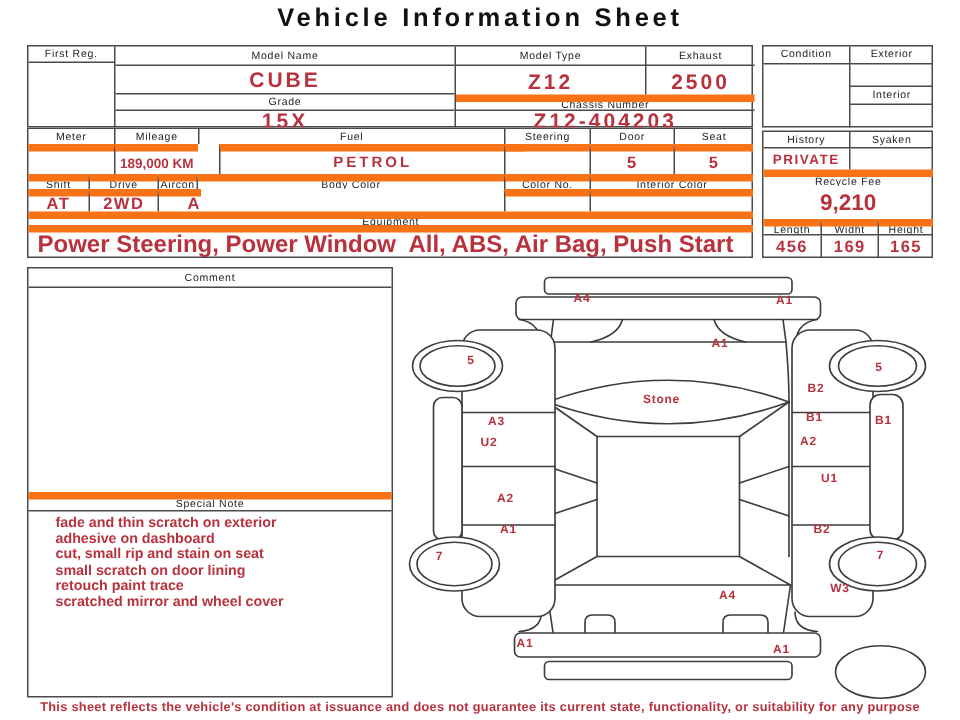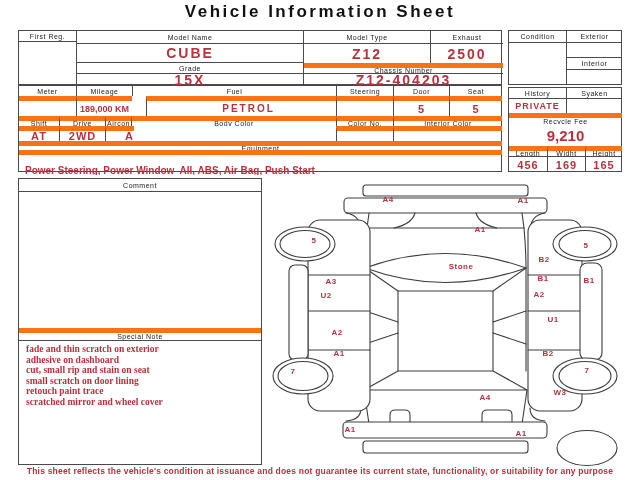--- a/index.html
+++ b/index.html
@@ -14,21 +14,21 @@
   .bb{border-bottom:1px solid #4a4a4a;}
   .bt{border-top:5px solid #f97316;}
   .bl{border-left:1px solid #4a4a4a;}
   #title{top:2px;left:0;width:640px;text-align:center;font-size:17px;
          font-weight:600;letter-spacing:2.5px;color:#111;}
   .big{font-size:14px;letter-spacing:2px;}
   .med{font-size:11px;letter-spacing:1px;}
   #first-reg-value{flex-direction:column;font-size:15px;line-height:15px;letter-spacing:1px;}
   #condition-value{font-size:20px;}
   #recycle-value{font-size:15px;}
-  #equip-value{justify-content:flex-start;padding:10px 6px;font-size:10px;font-weight:bold;
+  #equip-value{justify-content:flex-start;padding:0 6px;font-size:16px;font-weight:bold;
                align-items:flex-start;white-space:pre-wrap;}
   #special-note-text{color:#b8323e;font-size:9.5px;font-weight:600;line-height:10.5px;
                      padding:3px 6px;white-space:pre-line;}
   #footer{top:466px;left:0;width:640px;text-align:center;color:#b8323e;
           font-size:8.5px;font-weight:600;letter-spacing:.2px;}
   #diagram{left:265px;top:178px;width:372px;height:292px;}
   .damage-label{position:absolute;transform:translate(-50%,-50%);color:#b8323e;
                 font-size:8px;font-weight:bold;letter-spacing:.5px;white-space:nowrap;}
 </style>
 </head>
@@ -112,21 +112,21 @@
   <div class="abs hdr bt bb bl" style="left:76px;top:58px;width:37px;height:11px;">Height</div>
   <div class="abs val med" style="left:0;top:69px;width:38px;height:15px;">456</div>
   <div class="abs val med bl" style="left:38px;top:69px;width:38px;height:15px;">169</div>
   <div class="abs val med bl" style="left:76px;top:69px;width:37px;height:15px;">165</div>
 </div>
 
 <div class="abs box" style="left:18px;top:178px;width:244px;height:287px;">
   <div class="abs hdr bb" style="left:0;top:0;width:242px;height:13px;">Comment</div>
   <div class="abs" style="left:0;top:13px;width:242px;height:136px;"></div>
   <div class="abs hdr bt bb" style="left:0;top:149px;width:242px;height:13px;">Special Note</div>
-  <div class="abs" id="special-note-text" style="left:1px;top:162px;width:242px;height:123px;font-family:Liberation Serif, serif;">fade and thin scratch on exterior
+  <div class="abs" id="special-note-text" style="left:12px;top:162px;width:242px;height:123px;">fade and thin scratch on exterior
 adhesive on dashboard
 cut, small rip and stain on seat
 small scratch on door lining
 retouch paint trace
 scratched mirror and wheel cover</div>
 </div>
 
 <div class="abs" id="diagram">
   <svg viewBox="0 0 372 292" width="372" height="292">
     <g fill="#ffffff" stroke="#3d3d3d" stroke-width="1.1" stroke-linejoin="round" stroke-linecap="round">
@@ -171,21 +171,21 @@
       <ellipse cx="322" cy="270" rx="30" ry="17.5"></ellipse>
     </g>
   </svg>
   <div id="diagram-labels" class="abs" style="left:0;top:0;width:372px;height:292px;">
       <span class="damage-label" style="left: 123px; top: 21px;">A4</span>
       <span class="damage-label" style="left: 258px; top: 22px;">A1</span>
       <span class="damage-label" style="left: 215px; top: 51px;">A1</span>
       <span class="damage-label" style="left: 49px; top: 62px;">5</span>
       <span class="damage-label" style="left: 321px; top: 67px;">5</span>
       <span class="damage-label" style="left: 279px; top: 81px;">B2</span>
-      <span class="damage-label" style="left: 196px; top: 88px;">Stone</span>
+      <span class="damage-label" style="left: 176px; top: 88px;">Stone</span>
       <span class="damage-label" style="left: 66px; top: 103px;">A3</span>
       <span class="damage-label" style="left: 278px; top: 100px;">B1</span>
       <span class="damage-label" style="left: 324px; top: 102px;">B1</span>
       <span class="damage-label" style="left: 61px; top: 117px;">U2</span>
       <span class="damage-label" style="left: 274px; top: 116px;">A2</span>
       <span class="damage-label" style="left: 288px; top: 141px;">U1</span>
       <span class="damage-label" style="left: 72px; top: 154px;">A2</span>
       <span class="damage-label" style="left: 74px; top: 175px;">A1</span>
       <span class="damage-label" style="left: 283px; top: 175px;">B2</span>
       <span class="damage-label" style="left: 28px; top: 193px;">7</span>

